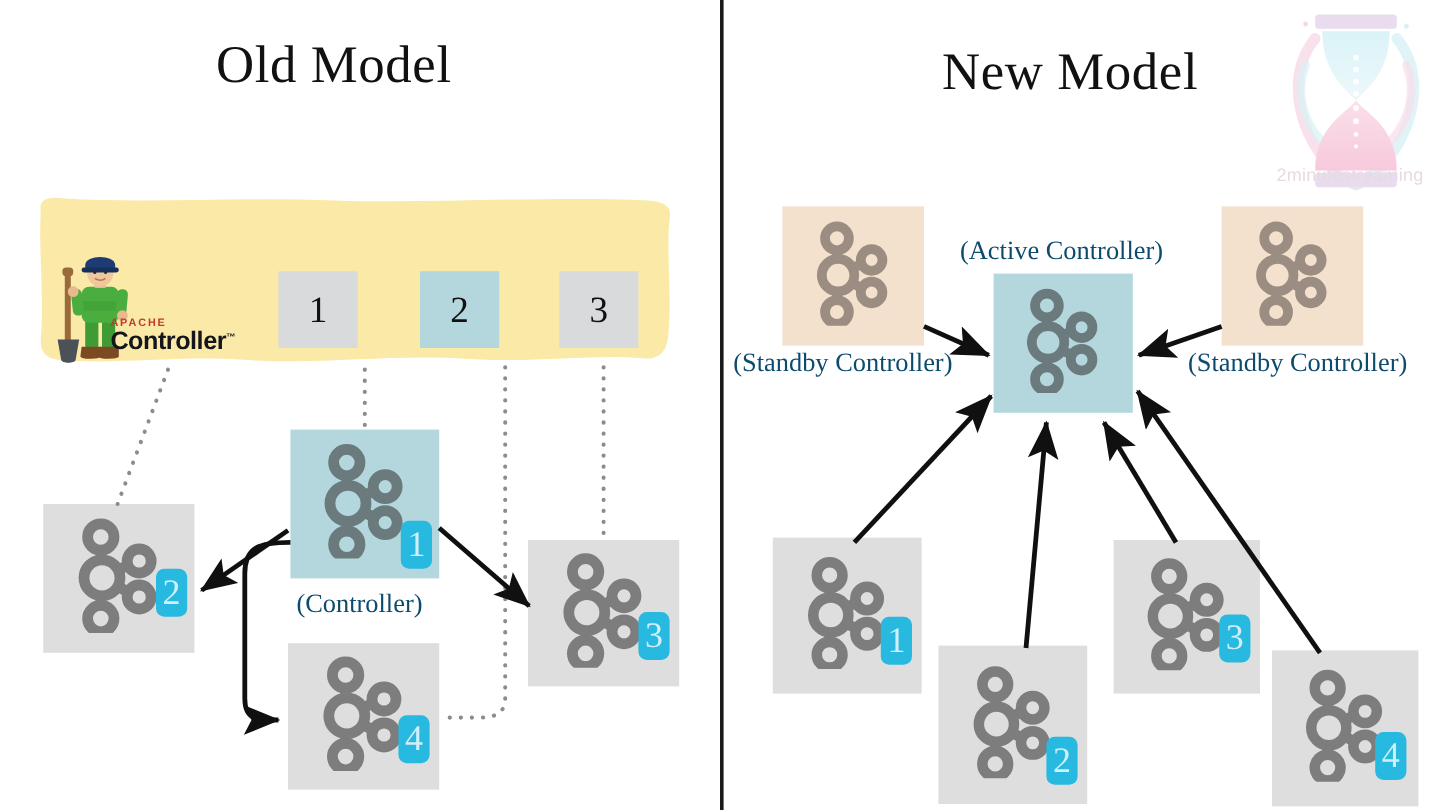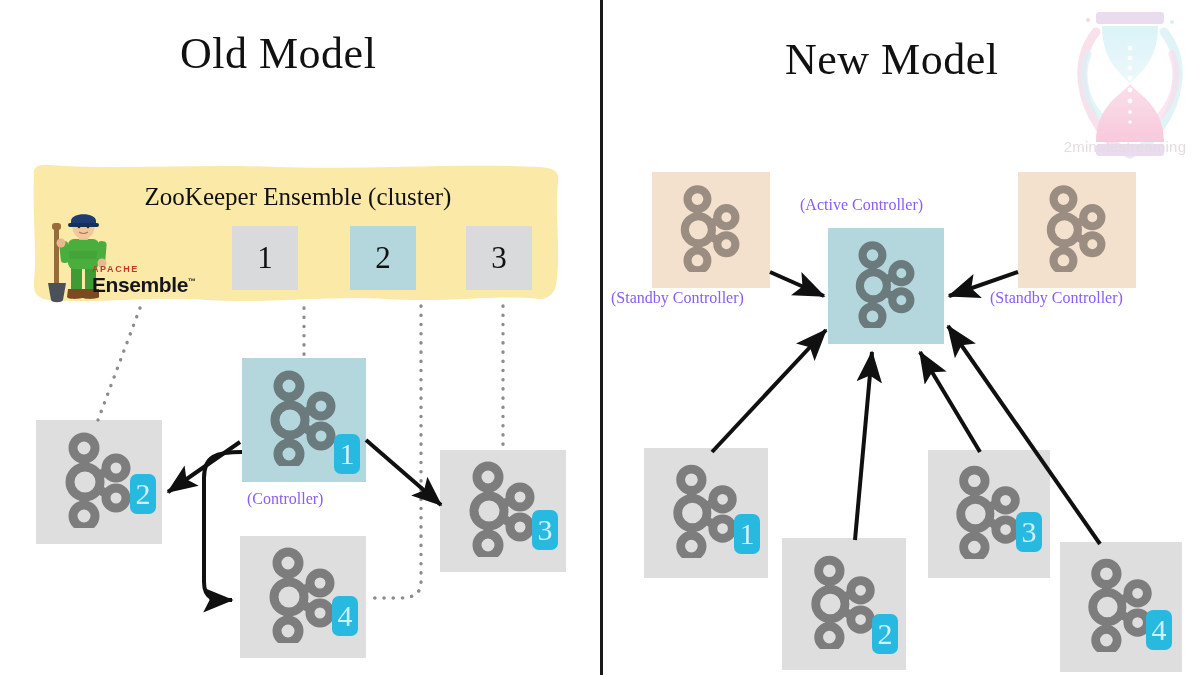--- a/index.html
+++ b/index.html
@@ -77,21 +77,21 @@
     border-radius:7px;
     background:#27b9e0;
     color:#cfeff9;
     font-family:"Liberation Serif", serif;
     display:flex;align-items:center;justify-content:center;
     line-height:1;
   }
   .node-label{
     position:absolute;
     font-family:"Liberation Serif", serif;
-    font-size:16px;color:#8b5cf6;white-space:nowrap;
+    font-size:22px;color:#0c4a6e;white-space:nowrap;
   }
 
   
   #watermark{position:absolute;left:1066px;top:2px;width:128px;height:160px;}
   #wm-text{
     position:absolute;left:1050px;top:138px;width:150px;text-align:center;
     font-family:"Liberation Sans", sans-serif;
     font-size:15px;color:#e6dbe2;letter-spacing:.2px;white-space:nowrap;
   }
 </style>
@@ -150,21 +150,20 @@
     <svg viewBox="0 0 535 148" preserveAspectRatio="none" aria-hidden="true">
       <path d="M6 14 C4 6 10 2 20 3 C90 8 170 2 250 5 C330 8 430 1 512 5
                C526 6 532 10 530 20 C527 48 532 84 529 116
                C528 130 523 136 512 137
                C470 132 420 141 360 137 C300 133 240 142 178 138
                C120 134 70 142 22 138 C10 137 5 131 6 120
                C9 86 4 48 6 14 Z" fill="#fbe9a7"></path>
     </svg>
   </div>
 
-  <div id="zk-caption">ZooKeeper Ensemble (cluster)</div>
 
   <div id="zk-logo">
     <svg viewBox="0 0 185 100" width="185" height="100" aria-hidden="true">
 
       <rect x="22" y="22" width="5" height="58" rx="2" fill="#9a6b3a"></rect>
       <path d="M16 78 L34 78 L31 95 C30 98 20 98 19 95 Z" fill="#4b5159"></path>
       <rect x="20" y="18" width="9" height="7" rx="3" fill="#9a6b3a"></rect>
 
       <rect x="39" y="60" width="11" height="26" rx="3" fill="#3f9c35"></rect>
       <rect x="53" y="60" width="11" height="26" rx="3" fill="#3f9c35"></rect>
@@ -188,21 +187,21 @@
       <rect x="36" y="18" width="31" height="4" rx="2" fill="#16305e"></rect>
 
       <circle cx="47" cy="22" r="1.3" fill="#2b2b2b"></circle>
       <circle cx="56" cy="22" r="1.3" fill="#2b2b2b"></circle>
       <path d="M47 27 Q51.5 30 56 27" fill="none" stroke="#b07a4e" stroke-width="1.2"></path>
     </svg>
   </div>
   <div id="zk-logo-word">
     <div id="zk-apache">APACHE</div>
     <div id="zk-name">
-      <span>Ensemble</span><span id="zk-tm">™</span>
+      <span>Controller</span><span id="zk-tm">™</span>
     </div>
   </div>
 
   <div class="zk-node plain" style="left:232px;top:226px;">
     <span>1</span>
   </div>
   <div class="zk-node leader" style="left:350px;top:226px;">
     <span>2</span>
   </div>
   <div class="zk-node plain" style="left:466px;top:226px;">

